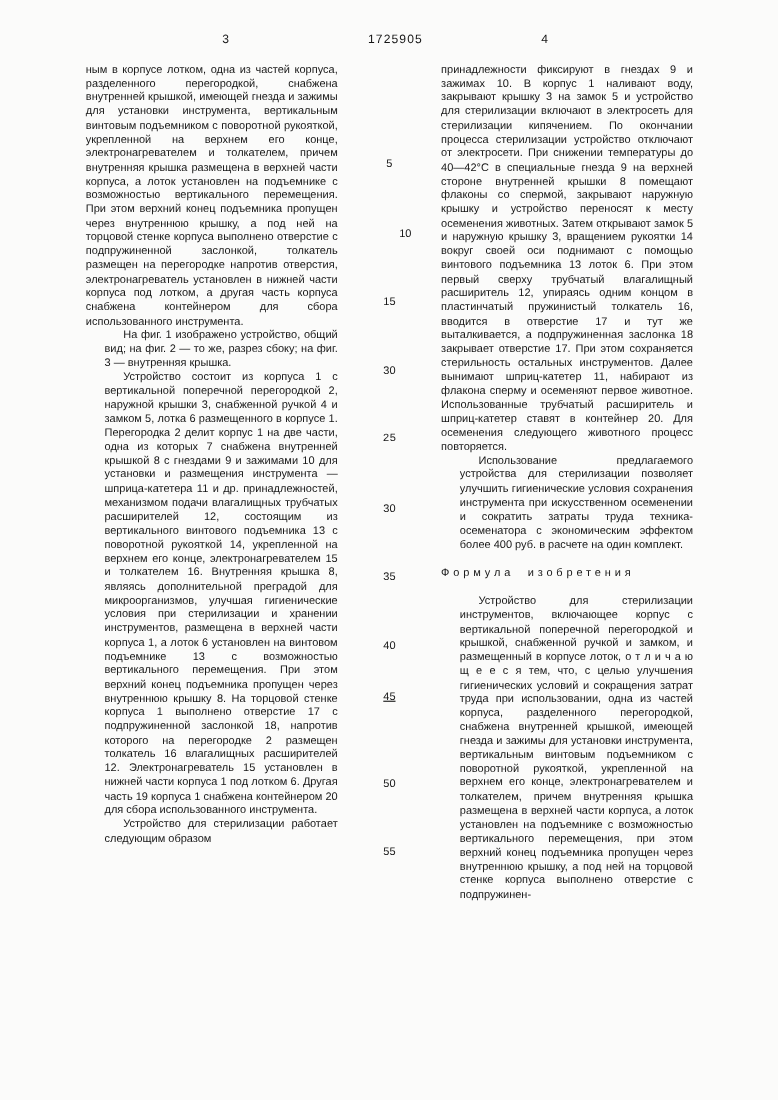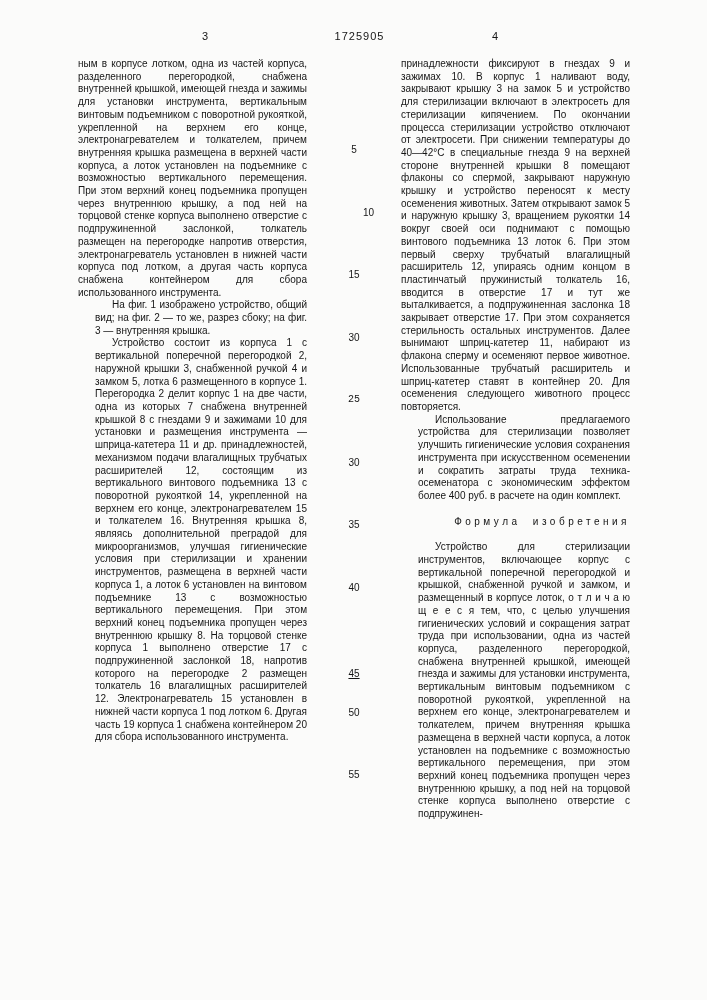--- a/index.html
+++ b/index.html
@@ -71,21 +71,21 @@
   }
   .para {
     margin: 0;
   }
   .para.indent {
     text-indent: 17px;
     margin-left: 17px;
   }
   .formula-heading {
     margin: 13px 0;
-    text-align: right;
+    text-align: left;
     letter-spacing: 3.5px;
     word-spacing: 6px;
     font-size: 10px;
   }
 </style>
 </head>
 <body>
 
 <div class="page">
 
@@ -93,31 +93,32 @@
     <span class="pg-left">3</span>
     <span class="doc-num">1725905</span>
     <span class="pg-right">4</span>
   </div>
 
   <div class="columns">
     <div class="col">
         <p class="para">ным в корпусе лотком, одна из частей корпуса, разделенного перегородкой, снабжена внутренней крышкой, имеющей гнезда и зажимы для установки инструмента, вертикальным винтовым подъемником с поворотной рукояткой, укрепленной на верхнем его конце, электронагревателем и толкателем, причем внутренняя крышка размещена в верхней части корпуса, а лоток установлен на подъемнике с возможностью вертикального перемещения. При этом верхний конец подъемника пропущен через внутреннюю крышку, а под ней на торцовой стенке корпуса выполнено отверстие с подпружиненной заслонкой, толкатель размещен на перегородке напротив отверстия, электронагреватель установлен в нижней части корпуса под лотком, а другая часть корпуса снабжена контейнером для сбора использованного инструмента.</p>
         <p class="para indent">На фиг. 1 изображено устройство, общий вид; на фиг. 2 — то же, разрез сбоку; на фиг. 3 — внутренняя крышка.</p>
         <p class="para indent">Устройство состоит из корпуса 1 с вертикальной поперечной перегородкой 2, наружной крышки 3, снабженной ручкой 4 и замком 5, лотка 6 размещенного в корпусе 1. Перегородка 2 делит корпус 1 на две части, одна из которых 7 снабжена внутренней крышкой 8 с гнездами 9 и зажимами 10 для установки и размещения инструмента — шприца-катетера 11 и др. принадлежностей, механизмом подачи влагалищных трубчатых расширителей 12, состоящим из вертикального винтового подъемника 13 с поворотной рукояткой 14, укрепленной на верхнем его конце, электронагревателем 15 и толкателем 16. Внутренняя крышка 8, являясь дополнительной преградой для микроорганизмов, улучшая гигиенические условия при стерилизации и хранении инструментов, размещена в верхней части корпуса 1, а лоток 6 установлен на винтовом подъемнике 13 с возможностью вертикального перемещения. При этом верхний конец подъемника пропущен через внутреннюю крышку 8. На торцовой стенке корпуса 1 выполнено отверстие 17 с подпружиненной заслонкой 18, напротив которого на перегородке 2 размещен толкатель 16 влагалищных расширителей 12. Электронагреватель 15 установлен в нижней части корпуса 1 под лотком 6. Другая часть 19 корпуса 1 снабжена контейнером 20 для сбора использованного инструмента.</p>
+        <p class="para indent">Устройство для стерилизации работает следующим образом</p>
       </div>
     <div class="gutter">
         <span class="gutter-num" style="top: 86px;">5</span>
         <span class="gutter-num" style="top: 148.5px; text-align: right;">10</span>
         <span class="gutter-num" style="top: 211px;">15</span>
         <span class="gutter-num" style="top: 273.5px;">30</span>
         <span class="gutter-num" style="top: 336px; font-family: Liberation Mono, monospace;">25</span>
         <span class="gutter-num" style="top: 398.5px; text-align: center;">30</span>
         <span class="gutter-num" style="top: 461px;">35</span>
         <span class="gutter-num" style="top: 523.5px;">40</span>
-        <span class="gutter-num" style="top: 610px; text-decoration: underline;">45</span>
+        <span class="gutter-num" style="top: 570px; text-decoration: underline;">45</span>
         <span class="gutter-num" style="top: 648.5px;">50</span>
         <span class="gutter-num" style="top: 711px;">55</span>
       </div>
     <div class="col">
         <p class="para">принадлежности фиксируют в гнездах 9 и зажимах 10. В корпус 1 наливают воду, закрывают крышку 3 на замок 5 и устройство для стерилизации включают в электросеть для стерилизации кипячением. По окончании процесса стерилизации устройство отключают от электросети. При снижении температуры до 40—42°С в специальные гнезда 9 на верхней стороне внутренней крышки 8 помещают флаконы со спермой, закрывают наружную крышку и устройство переносят к месту осеменения животных. Затем открывают замок 5 и наружную крышку 3, вращением рукоятки 14 вокруг своей оси поднимают с помощью винтового подъемника 13 лоток 6. При этом первый сверху трубчатый влагалищный расширитель 12, упираясь одним концом в пластинчатый пружинистый толкатель 16, вводится в отверстие 17 и тут же выталкивается, а подпружиненная заслонка 18 закрывает отверстие 17. При этом сохраняется стерильность остальных инструментов. Далее вынимают шприц-катетер 11, набирают из флакона сперму и осеменяют первое животное. Использованные трубчатый расширитель и шприц-катетер ставят в контейнер 20. Для осеменения следующего животного процесс повторяется.</p>
         <p class="para indent">Использование предлагаемого устройства для стерилизации позволяет улучшить гигиенические условия сохранения инструмента при искусственном осеменении и сократить затраты труда техника-осеменатора с экономическим эффектом более 400 руб. в расчете на один комплект.</p>
         <div class="formula-heading">Формула изобретения</div>
         <p class="para indent">Устройство для стерилизации инструментов, включающее корпус с вертикальной поперечной перегородкой и крышкой, снабженной ручкой и замком, и размещенный в корпусе лоток, о т л и ч а ю щ е е с я  тем, что, с целью улучшения гигиенических условий и сокращения затрат труда при использовании, одна из частей корпуса, разделенного перегородкой, снабжена внутренней крышкой, имеющей гнезда и зажимы для установки инструмента, вертикальным винтовым подъемником с поворотной рукояткой, укрепленной на верхнем его конце, электронагревателем и толкателем, причем внутренняя крышка размещена в верхней части корпуса, а лоток установлен на подъемнике с возможностью вертикального перемещения, при этом верхний конец подъемника пропущен через внутреннюю крышку, а под ней на торцовой стенке корпуса выполнено отверстие с подпружинен-</p>
       </div>
   </div>

